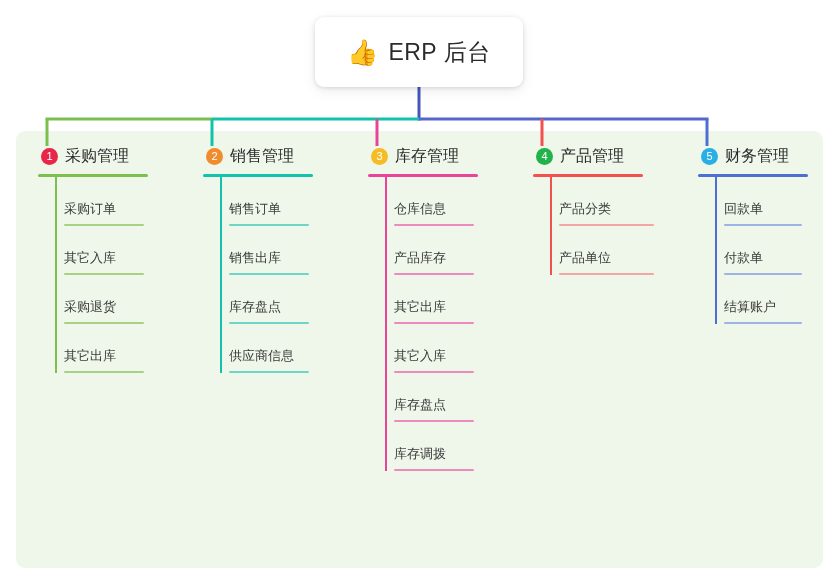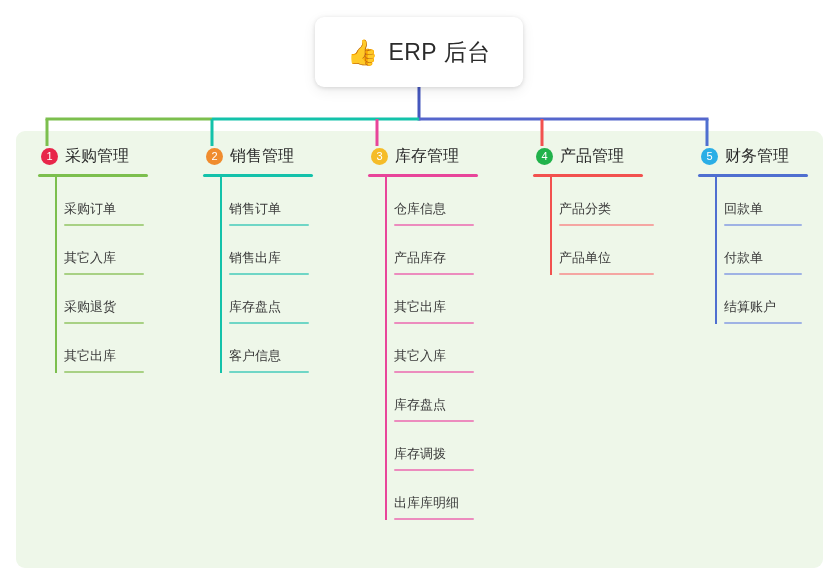--- a/index.html
+++ b/index.html
@@ -163,21 +163,21 @@
           </div>
           <div class="item">
             <span class="item-label">销售出库</span>
             <div class="item-underline" style="background: rgb(111, 214, 198); width: 80px;"></div>
           </div>
           <div class="item">
             <span class="item-label">库存盘点</span>
             <div class="item-underline" style="background: rgb(111, 214, 198); width: 80px;"></div>
           </div>
           <div class="item">
-            <span class="item-label">客户信息</span>
+            <span class="item-label">供应商信息</span>
             <div class="item-underline" style="background: rgb(111, 214, 198); width: 80px;"></div>
           </div>
         </div>
       </div>
       <div class="col" style="left: 368px; width: 150px;">
         <div class="col-head">
           <span class="badge" style="background: rgb(245, 188, 40);">3</span>
           <span class="col-title">库存管理</span>
         </div>
         <div class="col-rule" style="background: rgb(232, 69, 154); width: 110px;"></div>
@@ -200,24 +200,20 @@
             <div class="item-underline" style="background: rgb(236, 140, 190); width: 80px;"></div>
           </div>
           <div class="item">
             <span class="item-label">库存盘点</span>
             <div class="item-underline" style="background: rgb(236, 140, 190); width: 80px;"></div>
           </div>
           <div class="item">
             <span class="item-label">库存调拨</span>
             <div class="item-underline" style="background: rgb(236, 140, 190); width: 80px;"></div>
           </div>
-          <div class="item">
-            <span class="item-label">出库库明细</span>
-            <div class="item-underline" style="background: rgb(236, 140, 190); width: 80px;"></div>
-          </div>
         </div>
       </div>
       <div class="col" style="left: 533px; width: 150px;">
         <div class="col-head">
           <span class="badge" style="background: rgb(33, 178, 75);">4</span>
           <span class="col-title">产品管理</span>
         </div>
         <div class="col-rule" style="background: rgb(242, 81, 79); width: 110px;"></div>
         <div class="items">
           <div class="item-spine" style="background: rgb(242, 81, 79);"></div>

